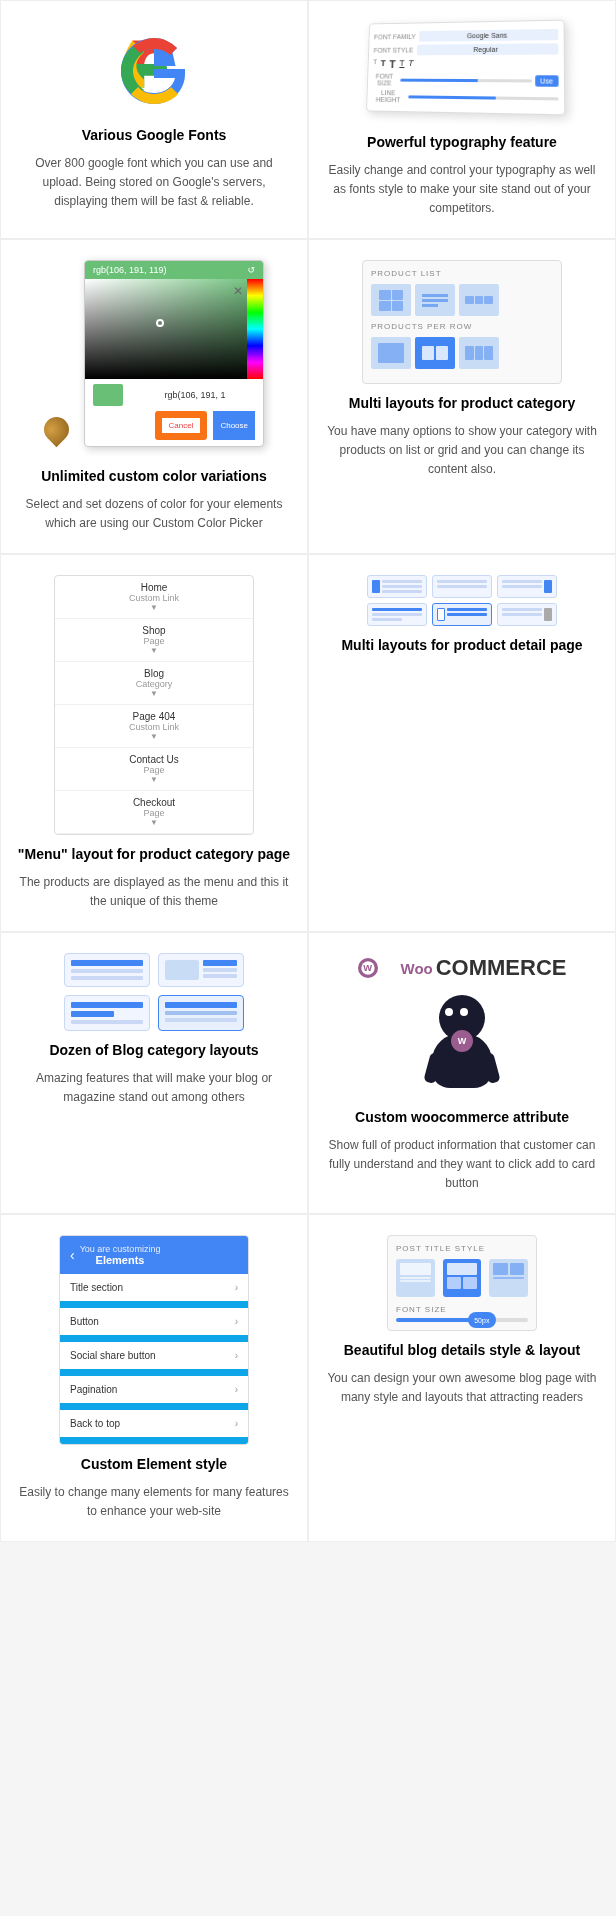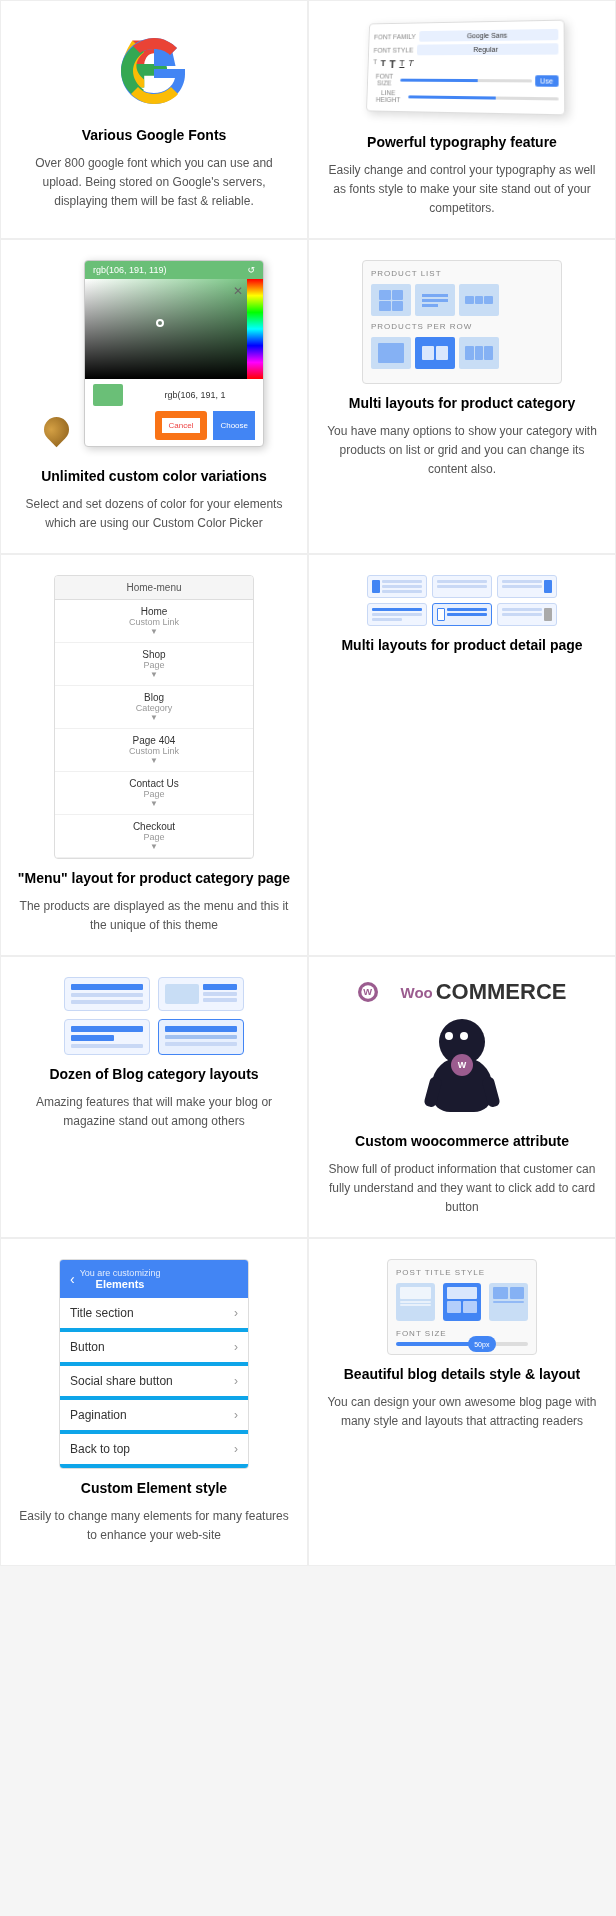--- a/index.html
+++ b/index.html
@@ -323,22 +323,22 @@
     }
     .customizer-subtitle {
       font-size: 9px;
       color: rgba(255,255,255,0.85);
     }
     .customizer-row {
       display: flex;
       justify-content: space-between;
       align-items: center;
       padding: 8px 10px;
-      border-bottom: 4px solid #0ea5e9;
-      font-size: 12px;
+      border-bottom: 7px solid #0ea5e9;
+      font-size: 10px;
       color: #333;
       gap: 43px;
     }
     .customizer-chevron { color: #999; }
     
     .blog-style-mockup {
       width: 150px;
       background: #f9f9f9;
       border: 1px solid #ddd;
       border-radius: 4px;
@@ -552,21 +552,20 @@
           </div>
         </div>
       </div>
     </div>
     <h3>Multi layouts for product category</h3>
     <p>You have many options to show your category with products on list or grid and you can change its content also.</p>
   </div>
 
   <div class="cell">
     <div class="menu-mockup">
-      <div class="menu-header">Home-menu</div>
       <div class="menu-row">
         <span class="menu-item-name">Home</span>
         <span class="menu-item-type">Custom Link</span>
         <span class="menu-arrow">▼</span>
       </div>
       <div class="menu-row">
         <span class="menu-item-name">Shop</span>
         <span class="menu-item-type">Page</span>
         <span class="menu-arrow">▼</span>
       </div>

